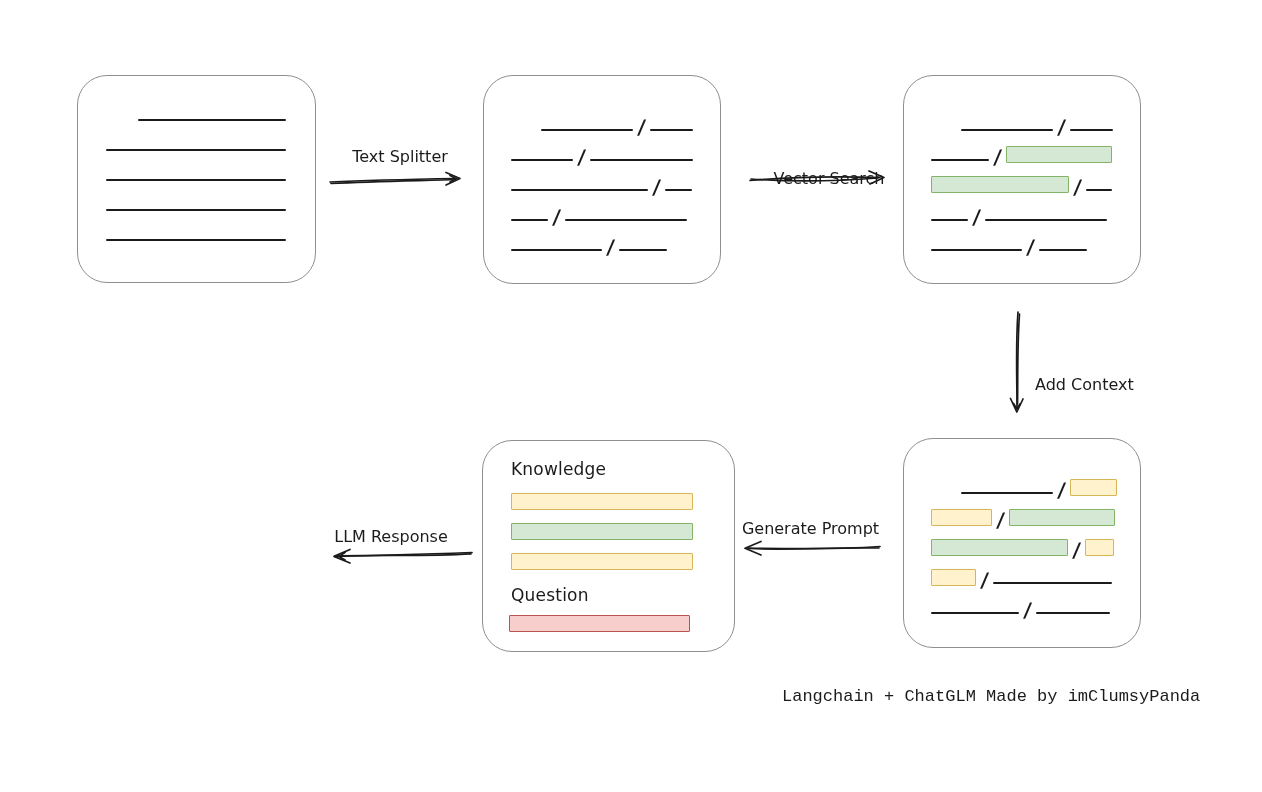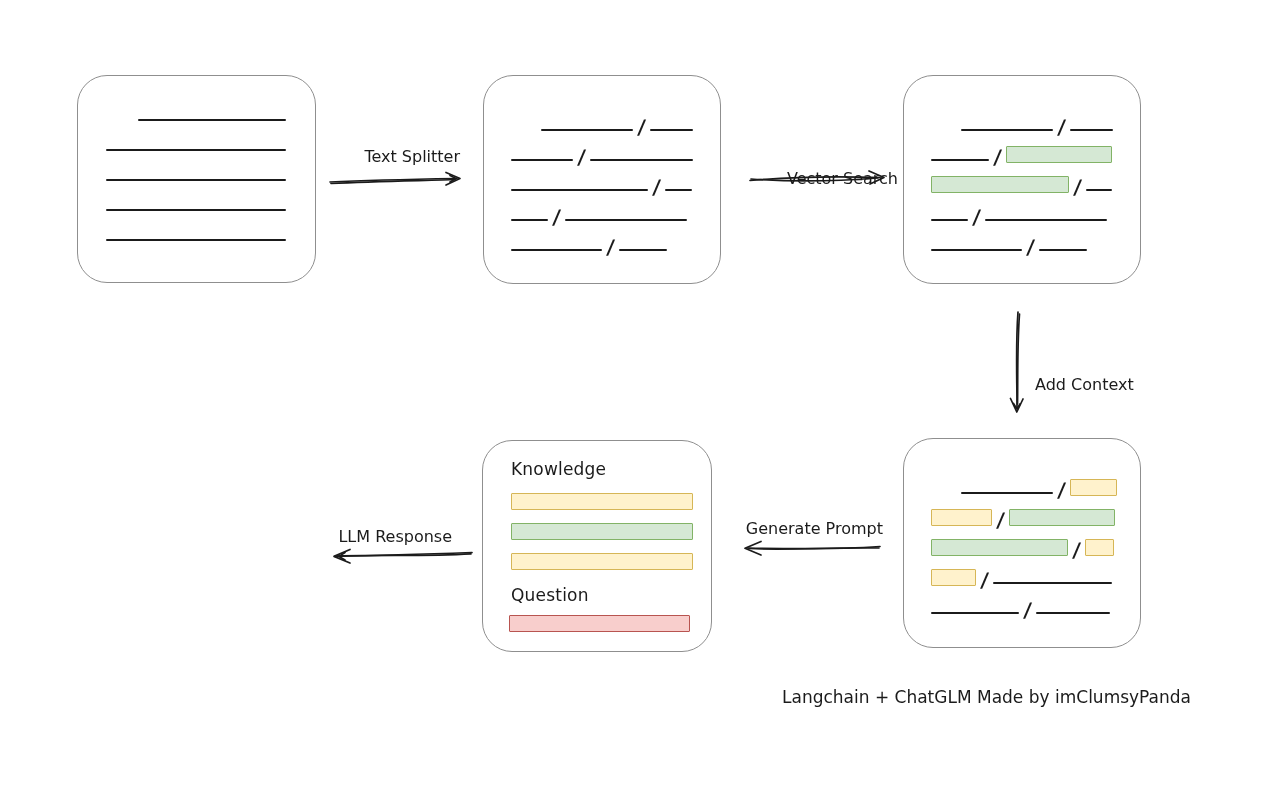--- a/index.html
+++ b/index.html
@@ -40,21 +40,21 @@
     font-size: 17px;
     font-weight: 500;
     letter-spacing: .2px;
     white-space: nowrap;
     color: var(--stroke, #1b1b1b);
   }
   .arrow-label {
     position: absolute;
     font-size: 16px;
     font-weight: 500;
-    text-align: right;
+    text-align: center;
     white-space: nowrap;
     color: var(--stroke, #1b1b1b);
   }
   .caption {
     position: absolute;
     font-size: 17px;
     font-weight: 500;
     white-space: nowrap;
     color: var(--stroke, #1b1b1b);
   }
@@ -231,21 +231,21 @@
           <div class="seg-line" style="width: 119px;"></div>
         </div>
         <div class="seg-row">
           <div class="seg-line" style="width: 88px;"></div>
           <span class="slash">/</span>
           <div class="seg-line" style="width: 74px;"></div>
         </div>
       </div>
   </div>
 
-  <div class="box" style="left:482px; top:440px; width:230px; height:212px;">
+  <div class="box" style="left:482px; top:440px; width:253px; height:212px;">
     <div class="box-label" style="left:28px; top:18px;">Knowledge</div>
     <div class="bars-col" style="left:28px; top:48px;">
         <div class="bar-slot">
           <div class="seg-bar yellow" style="width: 180px;"></div>
         </div>
         <div class="bar-slot">
           <div class="seg-bar green" style="width: 180px;"></div>
         </div>
         <div class="bar-slot">
           <div class="seg-bar yellow" style="width: 180px;"></div>
@@ -259,15 +259,15 @@
       </div>
   </div>
 
 
   <div class="arrow-label" style="left:340px; top:147px; width:120px;">Text Splitter</div>
   <div class="arrow-label" style="left:760px; top:149px; width:138px;margin-top:20px;">Vector Search</div>
   <div class="arrow-label" style="left:1035px; top:354px; width:110px; text-align:left;margin-top:21px;">Add Context</div>
   <div class="arrow-label" style="left:738px; top:519px; width:145px;">Generate Prompt</div>
   <div class="arrow-label" style="left:330px; top:527px; width:122px;">LLM Response</div>
 
-  <div class="caption" style="left:782px; top:687px; width:392px; text-align:left;">Langchain + ChatGLM Made by imClumsyPanda</div>
+  <div class="caption" style="left:782px; top:687px; width:392px; text-align:left;font-family:Liberation Mono, monospace;">Langchain + ChatGLM Made by imClumsyPanda</div>
 
 </div>
 
 </body></html>

